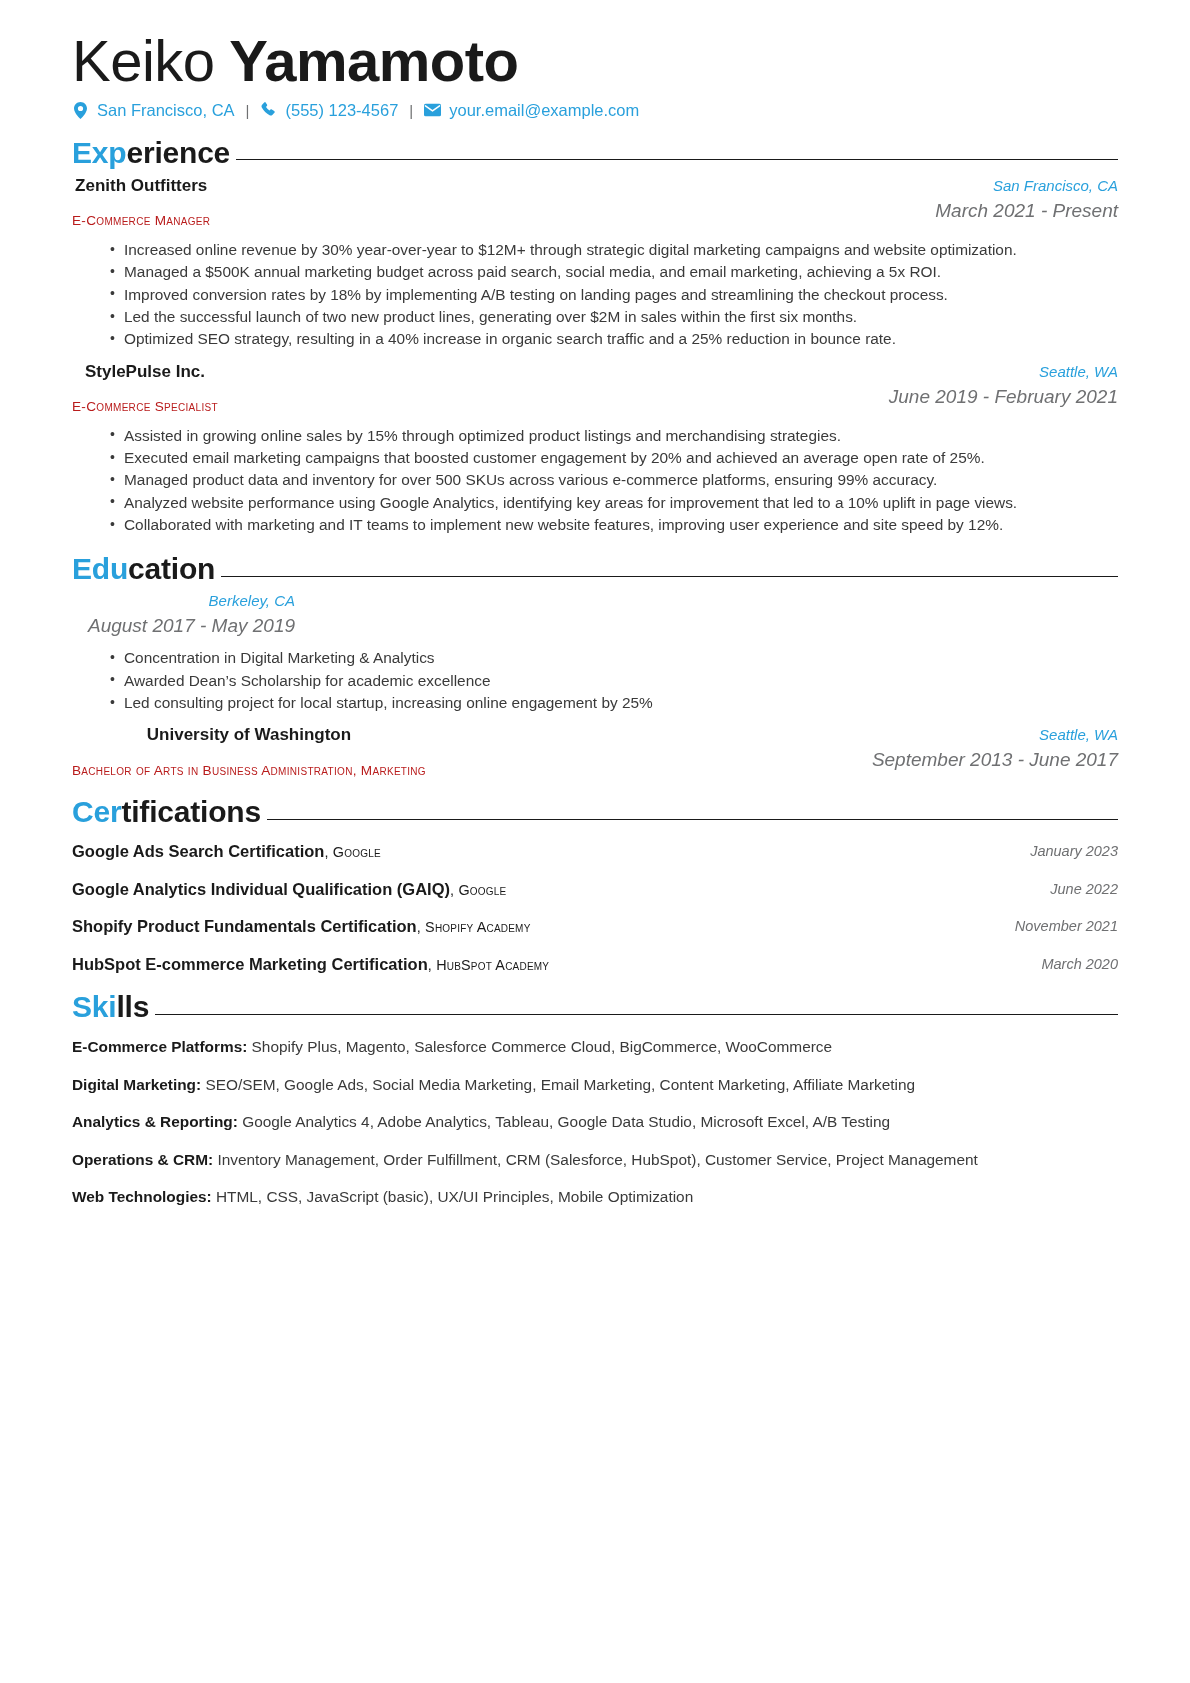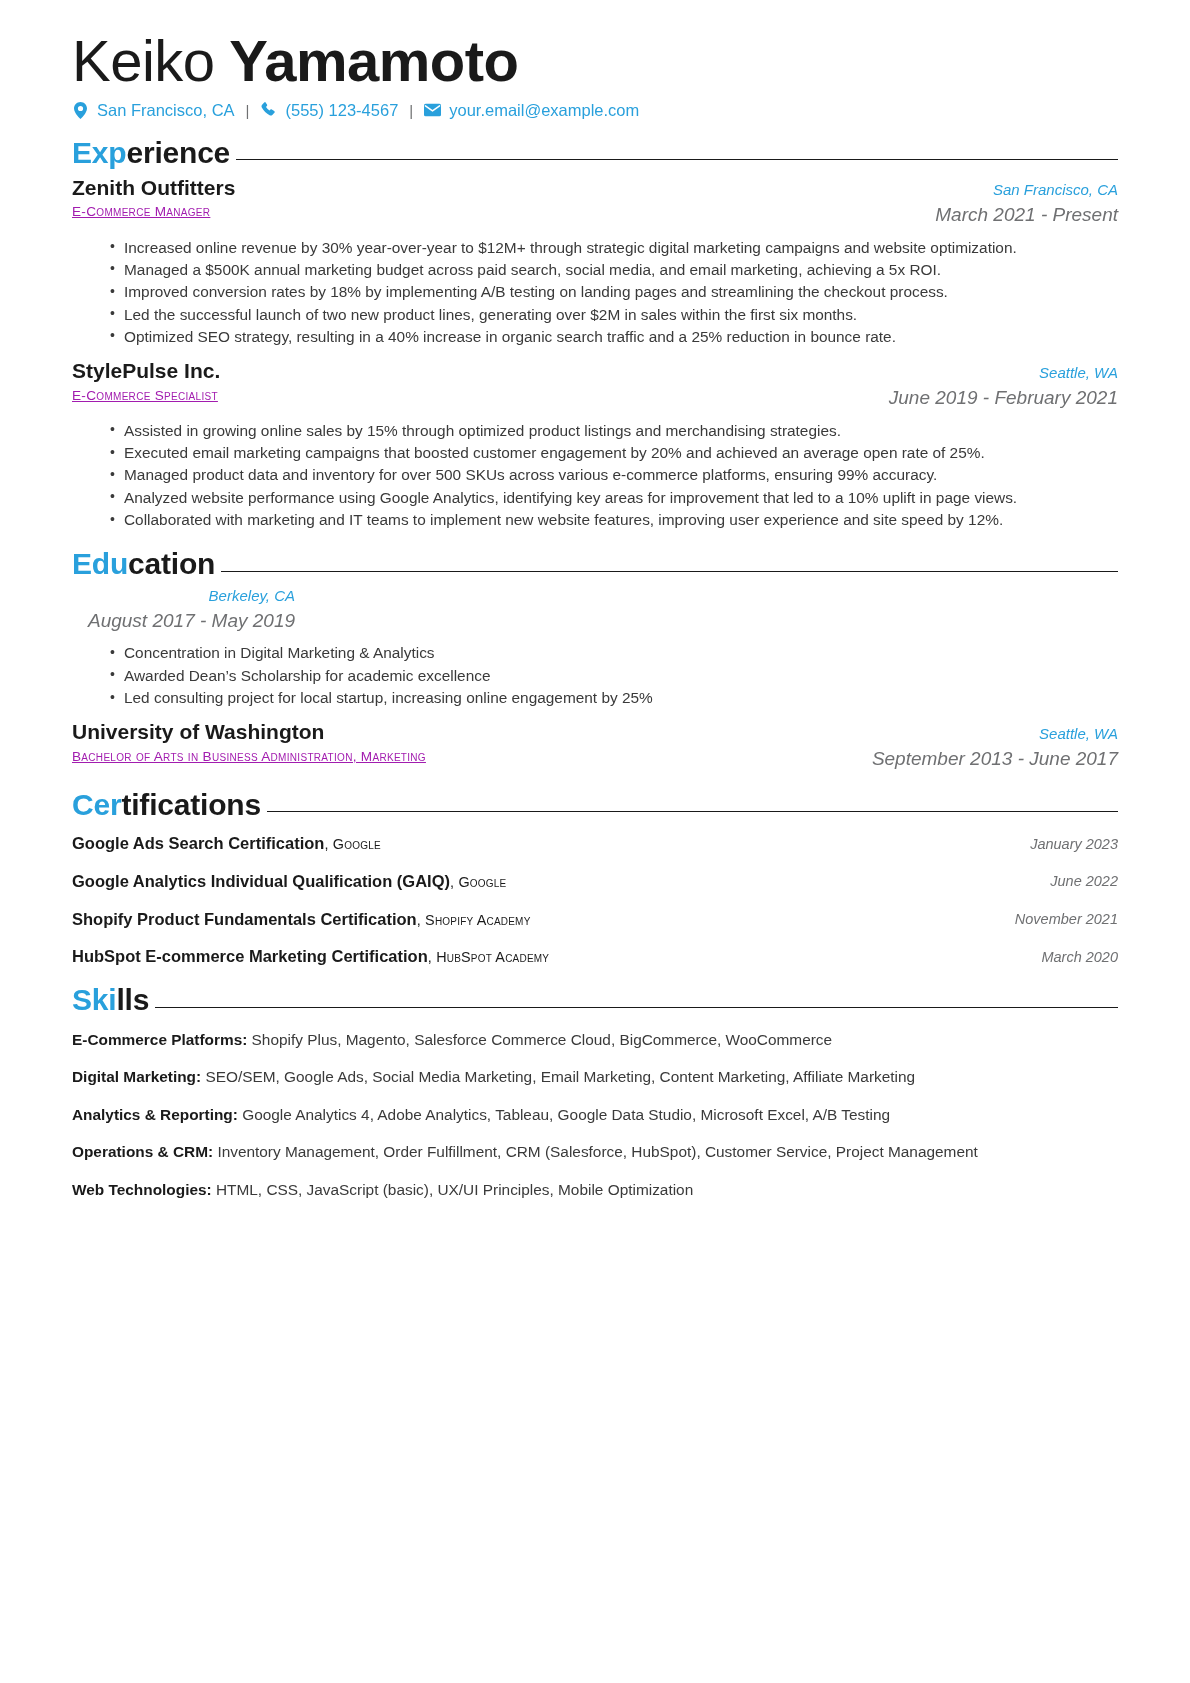--- a/index.html
+++ b/index.html
@@ -96,34 +96,34 @@
   .entry-row {
     display: flex;
     justify-content: space-between;
     align-items: baseline;
     width: 100%;
   }
   .entry-left { min-width: 0; }
   .entry-right { text-align: right; white-space: nowrap; padding-left: 16px; }
 
   .org {
-    font-size: 21px;
+    font-size: 17px;
     font-weight: 700;
     color: #1a1a1a;
     line-height: 1.25;
+    text-align: center;
   }
   .role {
     font-size: 13.6px;
-    color: #a21caf;
+    color: #b91c1c;
     font-variant: small-caps;
     font-feature-settings: "smcp";
     letter-spacing: 0.3px;
     line-height: 1.3;
-    margin-top: 2px;
-    text-decoration: underline;
+    margin-top: 16px;
   }
   .loc {
     font-size: 15px;
     font-style: italic;
     color: #29a0dc;
     line-height: 1.25;
   }
   .dates {
     font-size: 19px;
     font-style: italic;

